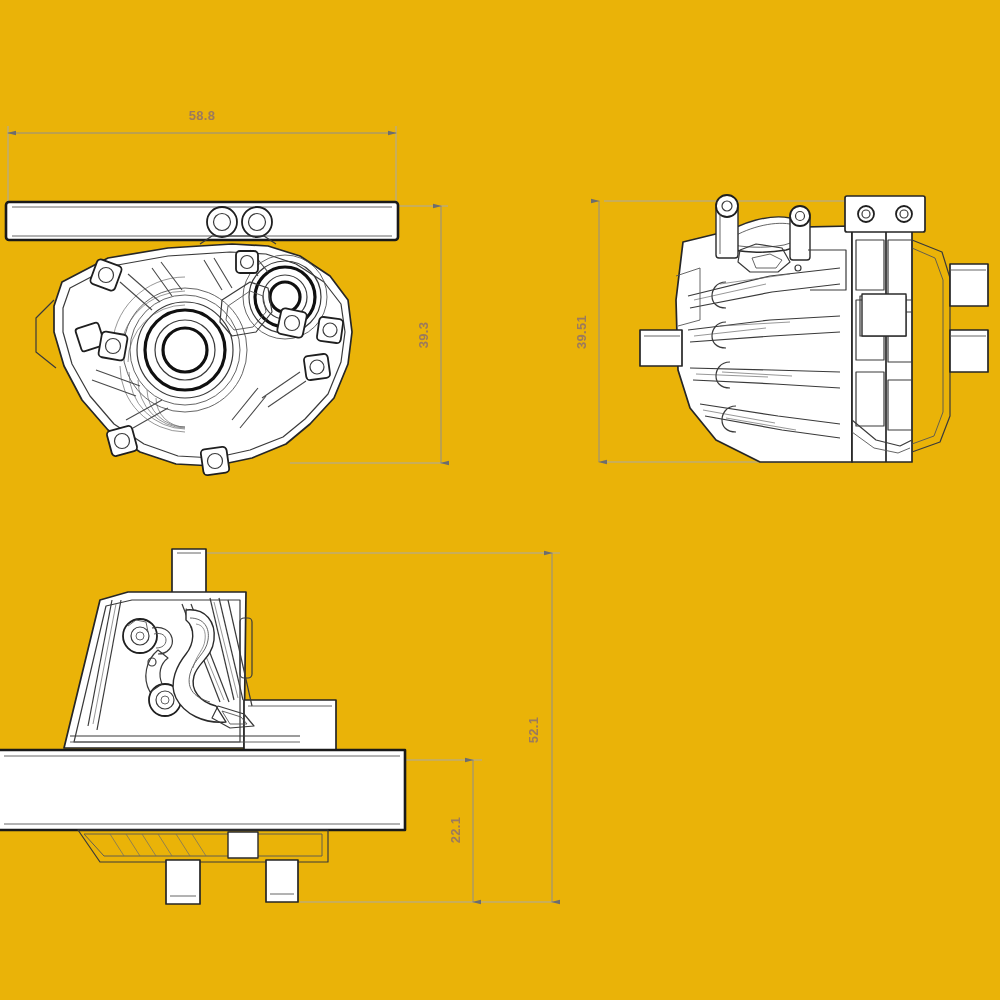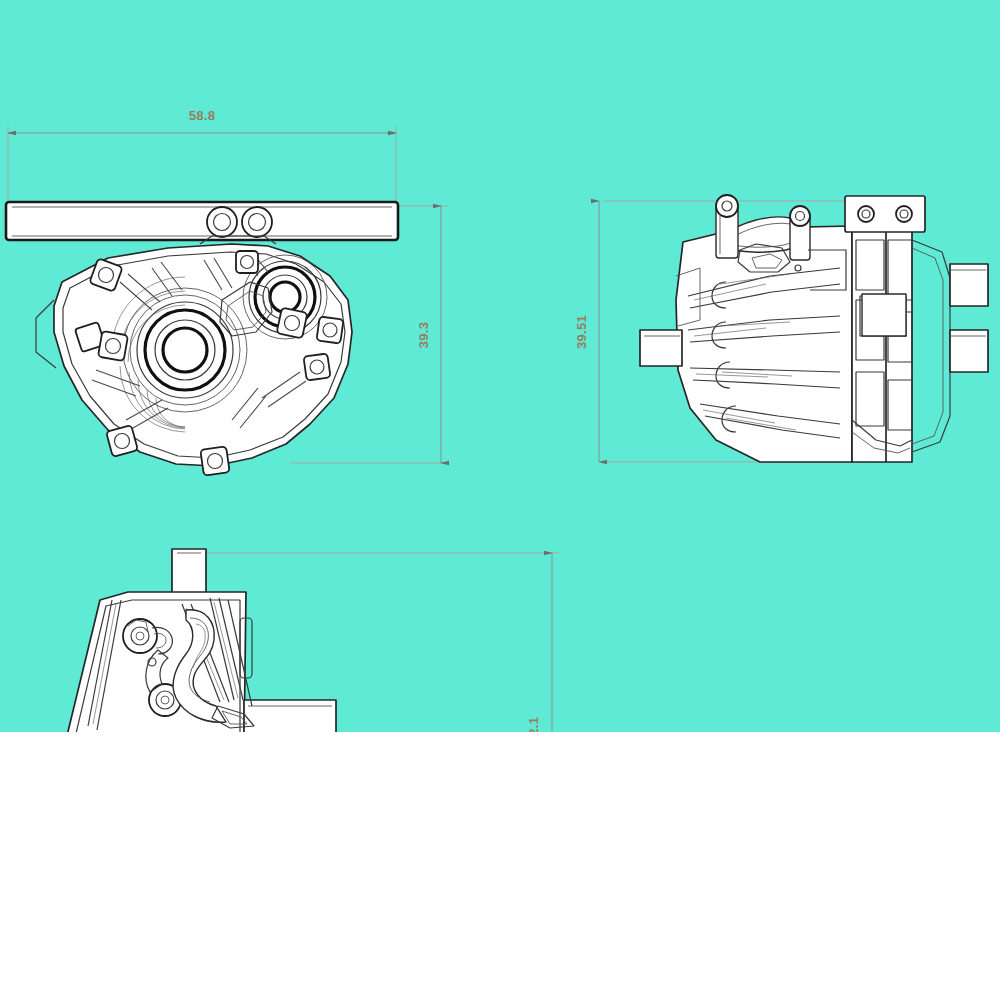--- a/index.html
+++ b/index.html
@@ -5,22 +5,22 @@
 <style>
   html, body {
     margin: 0;
     padding: 0;
     background: #ffffff;
     font-family: "Liberation Sans", sans-serif;
   }
   #page {
     position: relative;
     width: 1000px;
-    height: 732px;
-    background: #5eead4;
+    height: 1000px;
+    background: #eab308;
     overflow: hidden;
   }
   #drawing-svg {
     position: absolute;
     left: 0;
     top: 0;
     width: 1000px;
     height: 1000px;
   }
   .dim-text {

